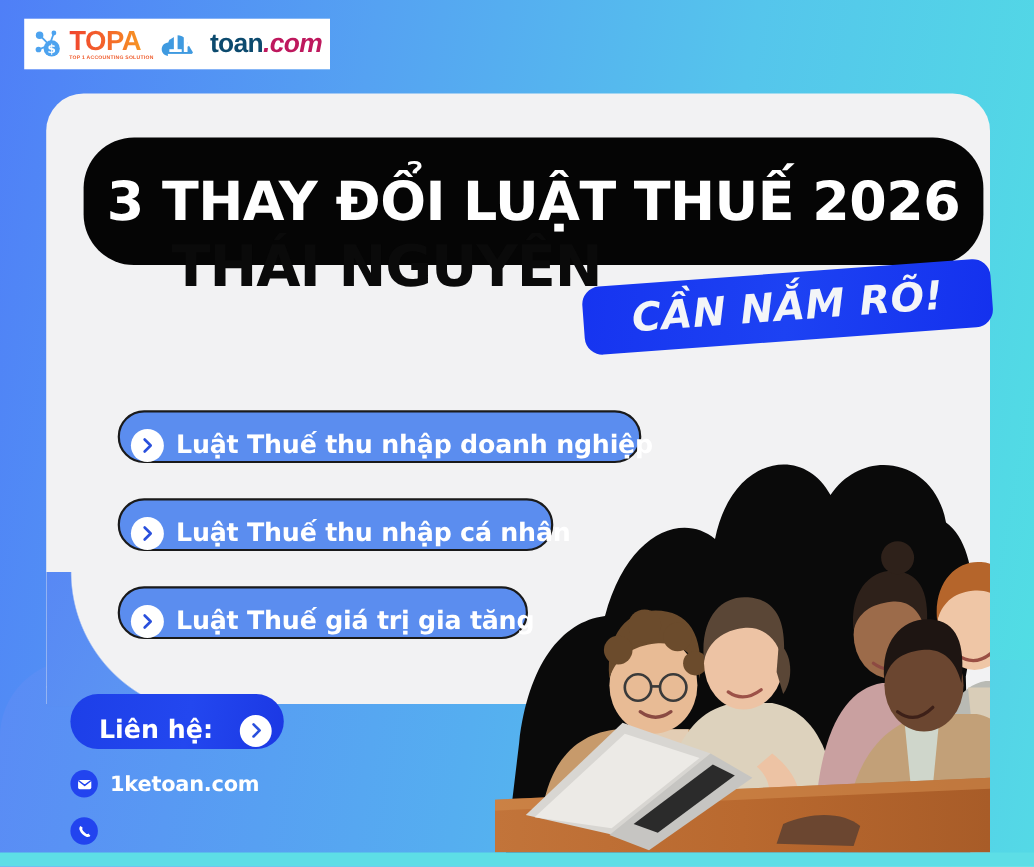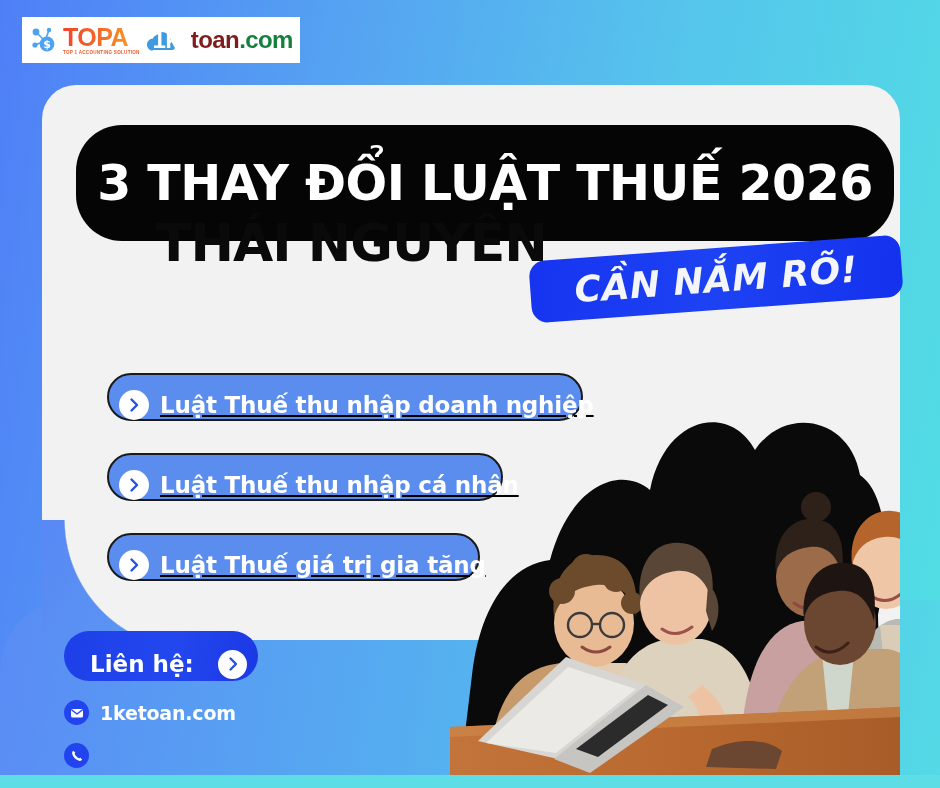--- a/index.html
+++ b/index.html
@@ -105,22 +105,22 @@
     letter-spacing: 0.25px;
     color: #ef5a2a;
     font-weight: 700;
     margin-top: 1px;
     white-space: nowrap;
   }
   .keto-logo { display: flex; align-items: center; position: relative; }
   .keto-cloud { width: 26px; height: 22px; flex: none; margin-right: -19px; }
   .keto-text { font-size: 24px; font-weight: 700; letter-spacing: -0.6px; white-space: nowrap; }
   .keto-a { color: #ffffff; text-decoration: underline; }
-  .keto-b { color: #7f1d1d; }
-  .keto-c { color: #15803d; }
+  .keto-b { color: #0c4a6e; }
+  .keto-c { color: #be185d; font-style: italic; }
 
   
   .head-black {
     position: absolute;
     left: 76px;
     top: 125px;
     width: 818px;
     height: 116px;
     background: #050505;
     border-radius: 46px;
@@ -183,21 +183,20 @@
   .bullet {
     position: absolute;
     height: 48px;
     background: #5b8def;
     border: 2.5px solid #1a1a1a;
     border-radius: 26px;
     display: flex;
     align-items: center;
     padding: 16px 22px 0 10px;
     box-sizing: border-box;
-    text-decoration: underline;
   }
   .bullet .dot {
     width: 30px; height: 30px;
     border-radius: 50%;
     background: #ffffff;
     flex: none;
     display: flex;
     align-items: center;
     justify-content: center;
     margin-right: 11px;

